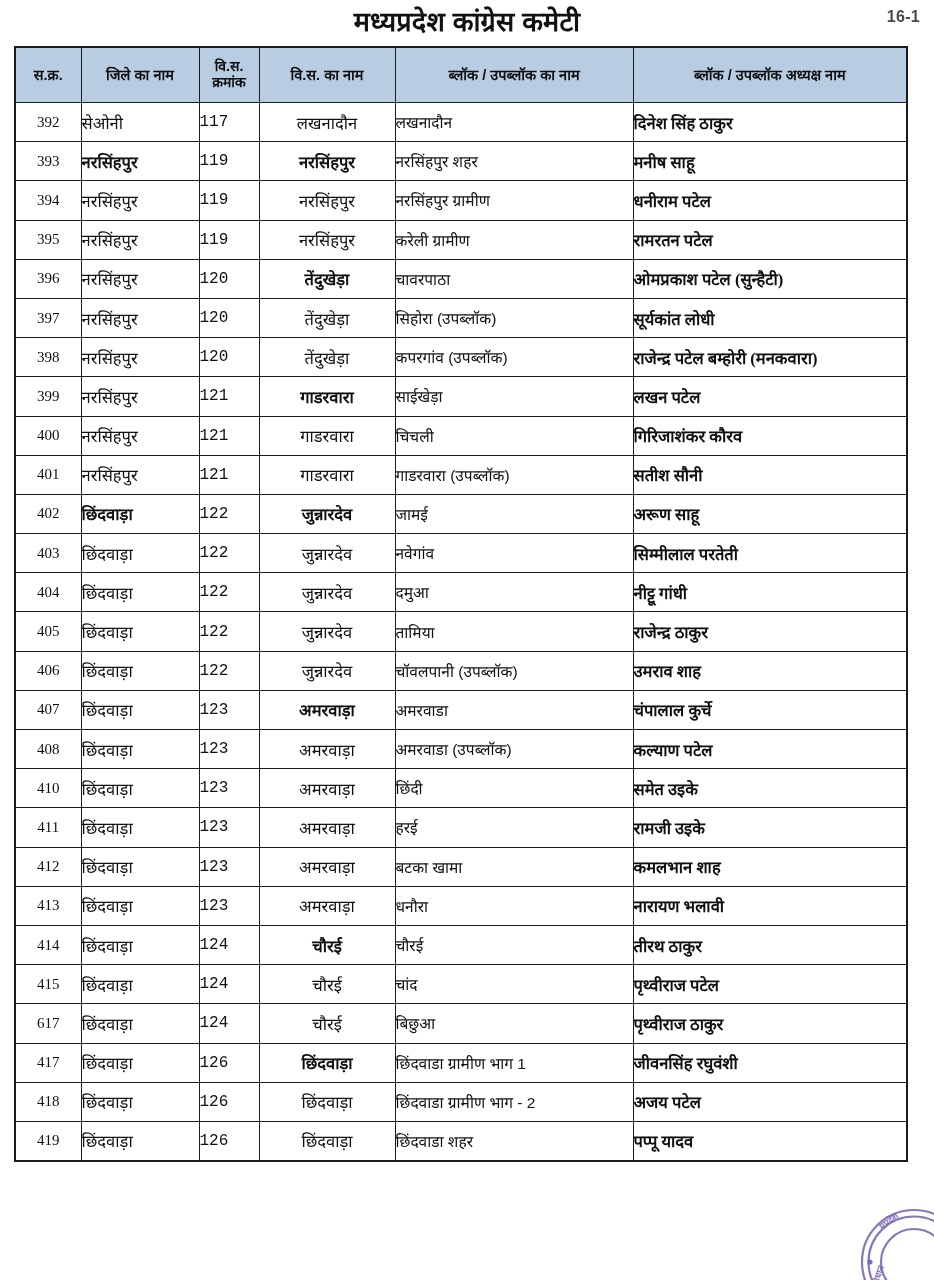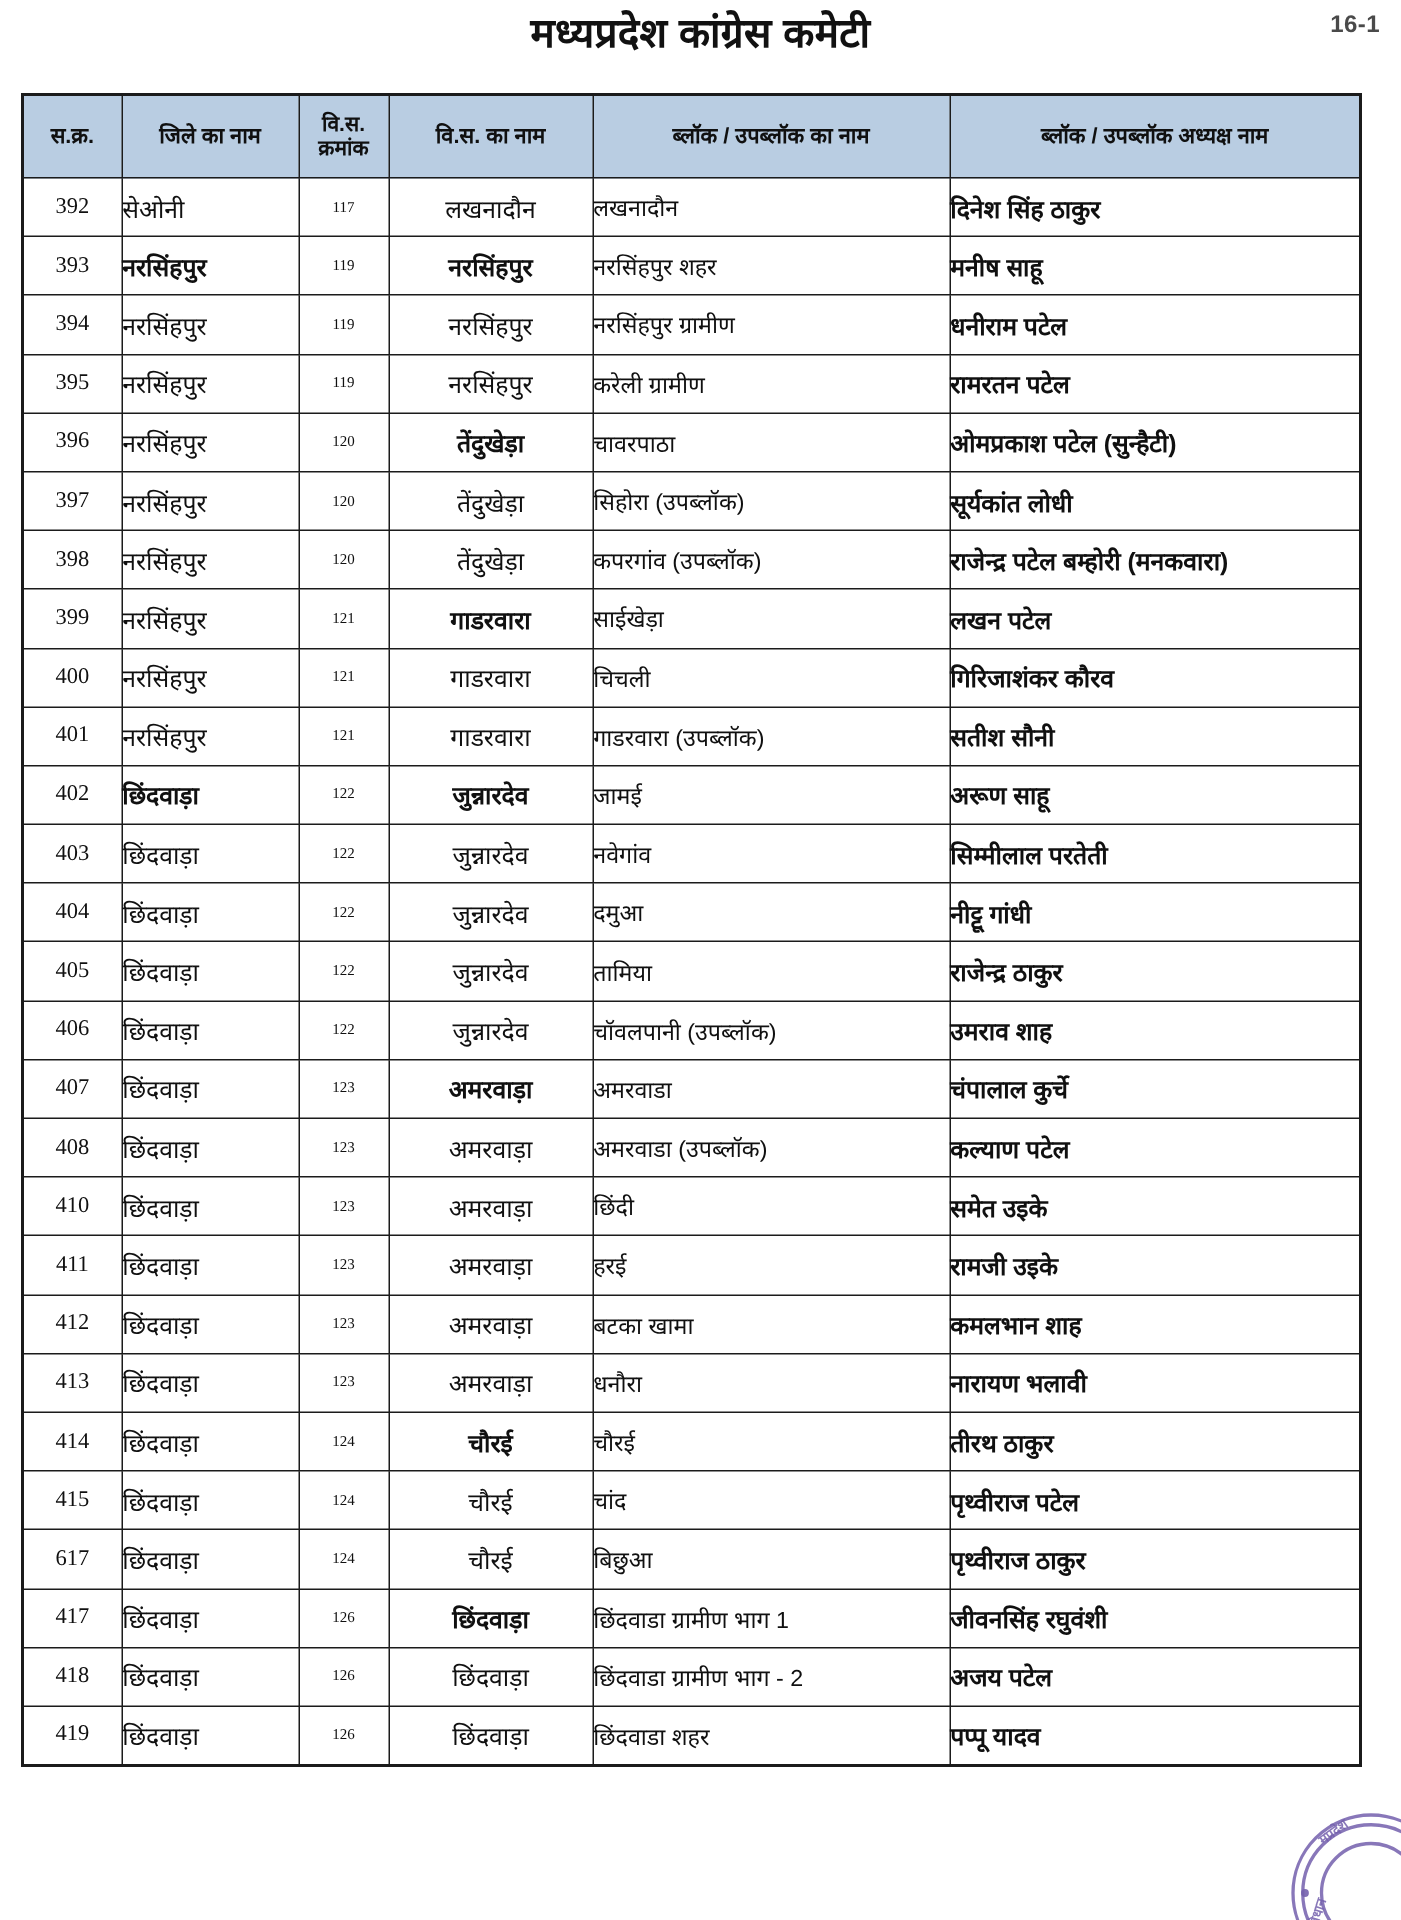--- a/index.html
+++ b/index.html
@@ -12,21 +12,21 @@
     height: 1280px;
     background: #ffffff;
     font-family: "Liberation Sans", "DejaVu Sans", sans-serif;
     position: relative;
     overflow: hidden;
   }
 
   
   .page-head {
     position: relative;
-    height: 62px;
+    height: 46px;
   }
   .doc-title {
     position: absolute;
     left: 0;
     right: 0;
     top: 6px;
     text-align: center;
     font-size: 27px;
     font-weight: 700;
     color: #111111;
@@ -89,38 +89,39 @@
     font-size: 15px;
     font-weight: 400;
     text-align: center;
     font-family: Liberation Serif, serif;
   }
   .td-dist {
     font-size: 16.5px;
     text-align: left;
   }
   .td-vsno {
-    font-size: 10px;
-    text-align: center;
-    font-family: Liberation Serif, serif;
+    font-size: 16px;
+    text-align: left;
+    font-family: Liberation Mono, monospace;
   }
   .td-vsname {
     font-size: 16.5px;
     text-align: center;
   }
   .td-block {
     font-size: 15.5px;
     text-align: left;
     padding-left: 7px;
   }
   .td-pres {
     font-size: 16.5px;
     font-weight: 700;
     text-align: left;
     padding-left: 7px;
+    font-family: Liberation Serif, serif;
   }
   .bold { font-weight: 700; }
 
   
   .seal {
     position: absolute;
     left: 856px;
     top: 1200px;
     width: 130px;
     height: 130px;

